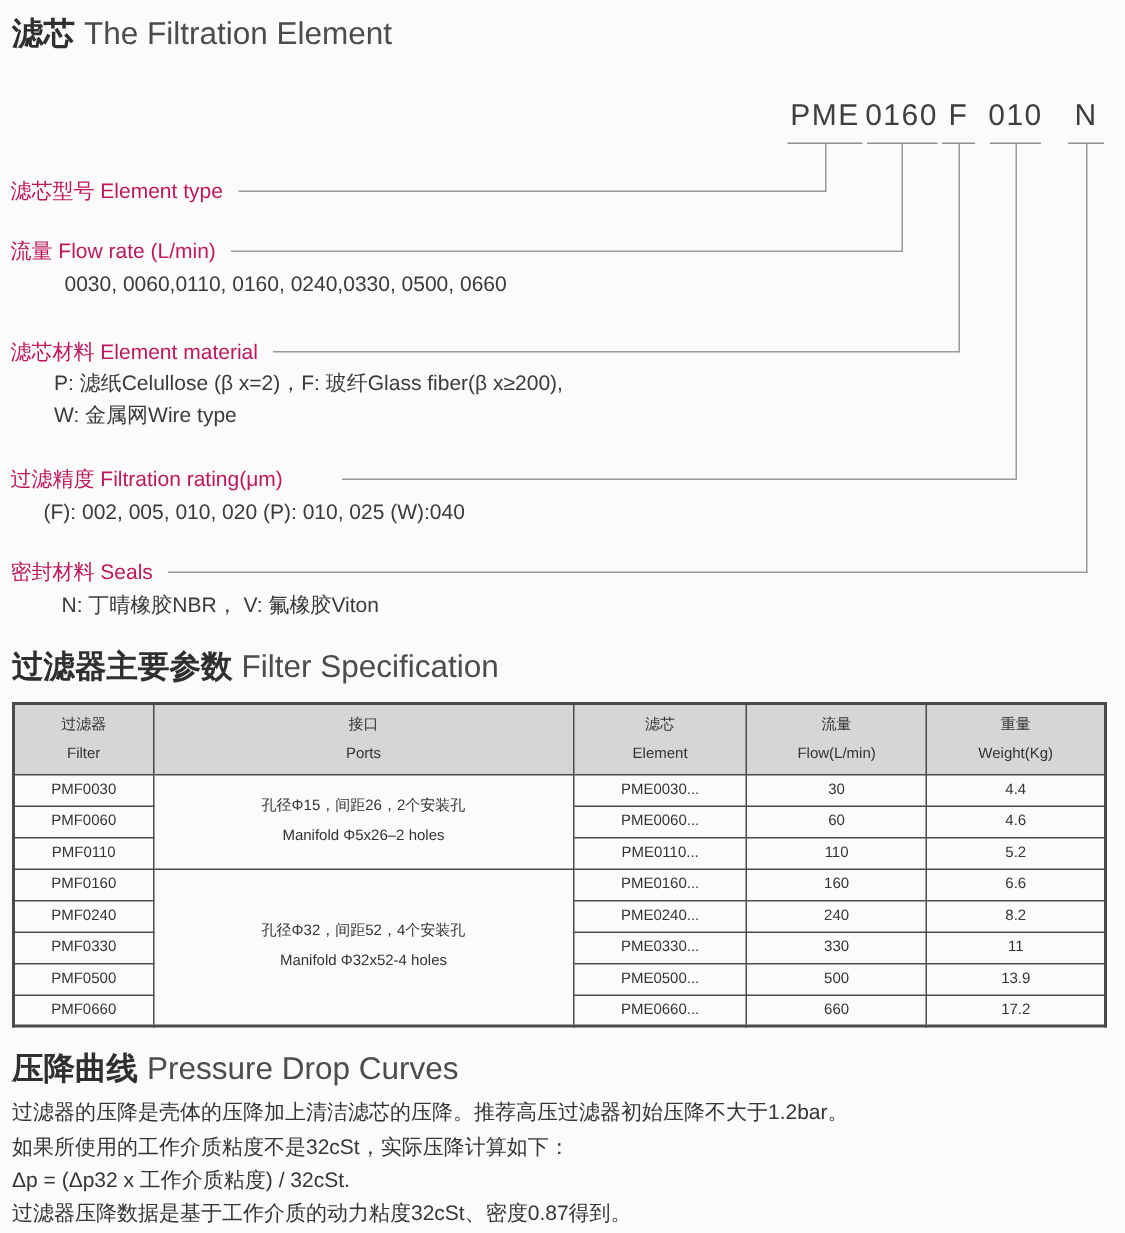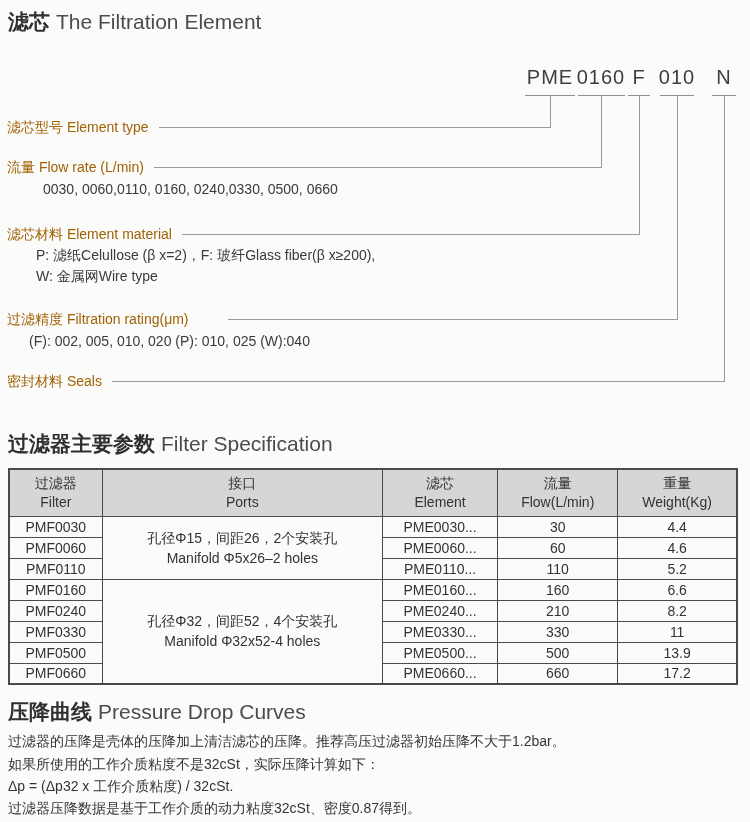--- a/index.html
+++ b/index.html
@@ -20,35 +20,35 @@
   .code-seg {
     position:absolute; top:66px;
     transform:translateX(-50%);
     font-size:20px; color:#3e3e3e; letter-spacing:1px; white-space:nowrap;
   }
   .code-underline { position:absolute; top:95px; height:1px; background:#8f8f8f; }
   .vline { position:absolute; width:1px; background:#9a9a9a; top:96px; }
   .label-row {
     position:absolute; left:7px; height:17px;
     display:flex; align-items:center;
-    font-size:14px; white-space:nowrap; color:#a16207;
+    font-size:14px; white-space:nowrap; color:#be185d;
   }
   .label-row .hline { flex:1; height:1px; background:#9a9a9a; margin-left:10px; }
   .options { position:absolute; font-size:14px; color:#3a3a3a; white-space:nowrap; line-height:21px; }
 
   
   .sec-title { font-size:21px; font-weight:bold; color:#2f2f2f; white-space:nowrap; }
   .sec-title .en { font-weight:normal; color:#4c4c4c; margin-left:6px; }
 
   
   table.spec {
     position:absolute; left:8px; top:468px;
     width:730px;
     border-collapse:collapse; table-layout:fixed;
-    font-size:14px; color:#333;border-radius:24px;
+    font-size:10px; color:#333;border-radius:24px;
   }
   table.spec th, table.spec td {
     border:1px solid #4a4a4a;
     text-align:center; vertical-align:middle;
     padding:0 2px;
   }
   table.spec th {
     background:#d6d6d5; font-weight:normal;
     height:47px; line-height:19px;
   }
@@ -104,20 +104,21 @@
   </div>
   <div class="label-row" style="top:373px; width:718px;">
     <span>密封材料 Seals</span>
     <div class="hline"></div>
   </div>
 
   <div class="options" style="left:43px; top:179px;">0030, 0060,0110, 0160, 0240,0330, 0500, 0660</div>
   <div class="options" style="left:36px; top:245px;">P: 滤纸Celullose (β x=2)，F: 玻纤Glass fiber(β x≥200),</div>
   <div class="options" style="left:36px; top:266px;">W: 金属网Wire type</div>
   <div class="options" style="left:29px; top:331px;">(F): 002, 005, 010, 020 (P): 010, 025 (W):040</div>
+  <div class="options" style="left:41px; top:393px;">N: 丁晴橡胶NBR，  V: 氟橡胶Viton</div>
 
   <h2 class="sec-title abs" style="left:8px; top:430px;">
     <span>过滤器主要参数</span><span class="en">Filter Specification</span>
   </h2>
 
   <table class="spec">
     <colgroup>
       <col style="width:93px;">
         <col style="width:280px;">
         <col style="width:115px;">
@@ -177,21 +178,21 @@
           <div>孔径Φ32，间距52，4个安装孔</div>
           <div>Manifold Φ32x52-4 holes</div>
         </td>
         <td>PME0160...</td>
         <td>160</td>
         <td>6.6</td>
       </tr>
       <tr>
         <td>PMF0240</td>
         <td>PME0240...</td>
-        <td>210</td>
+        <td>240</td>
         <td>8.2</td>
       </tr>
       <tr>
         <td>PMF0330</td>
         <td>PME0330...</td>
         <td>330</td>
         <td>11</td>
       </tr>
       <tr>
         <td>PMF0500</td>

